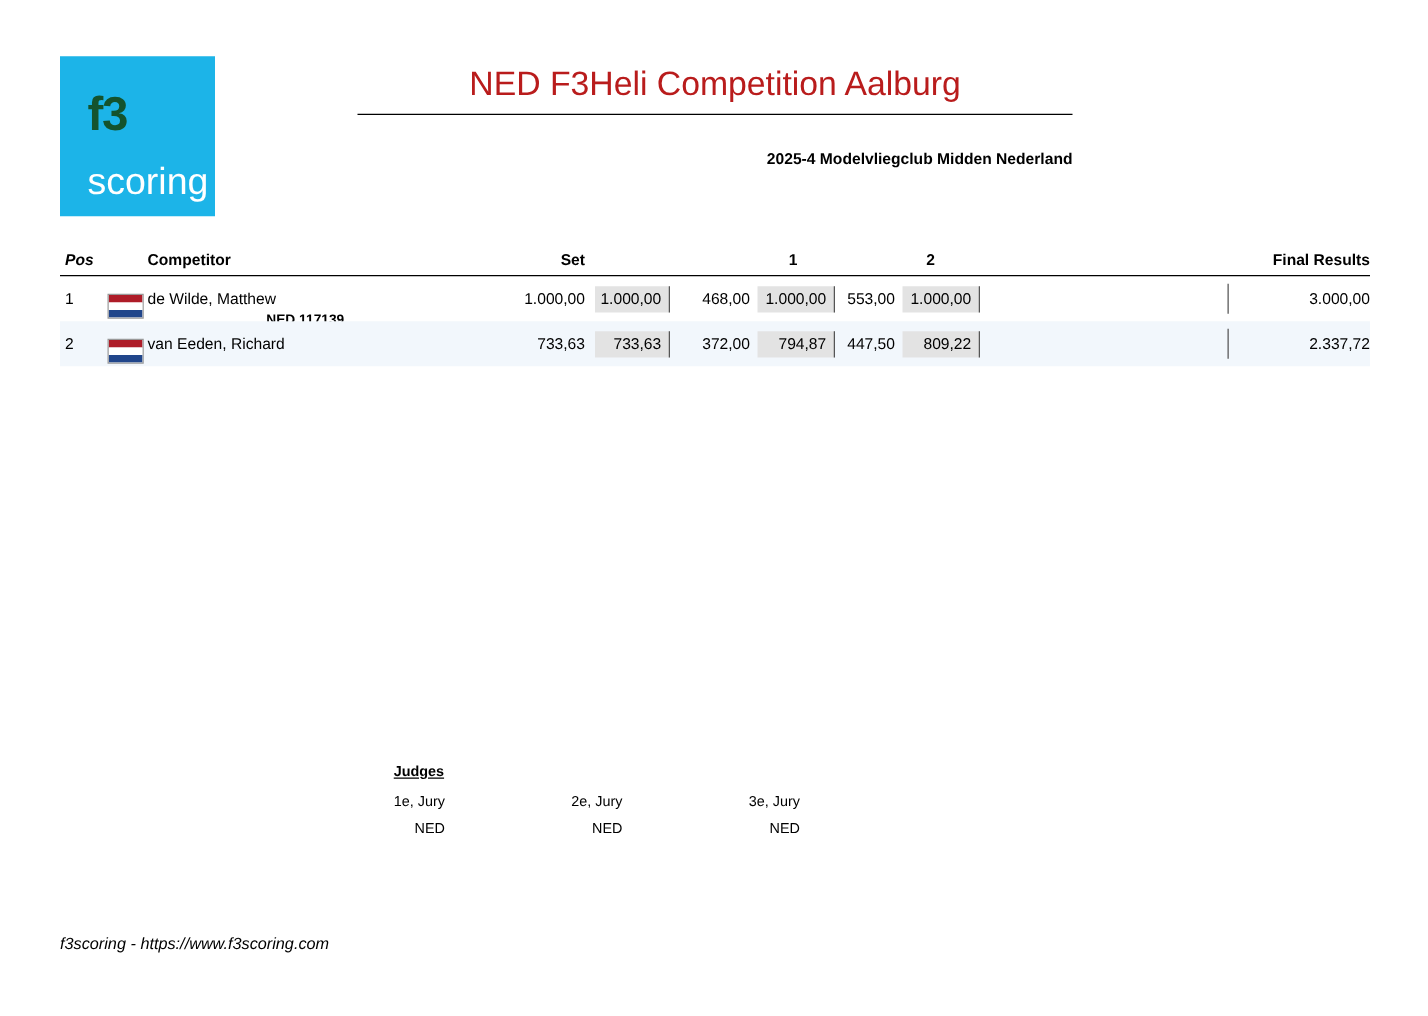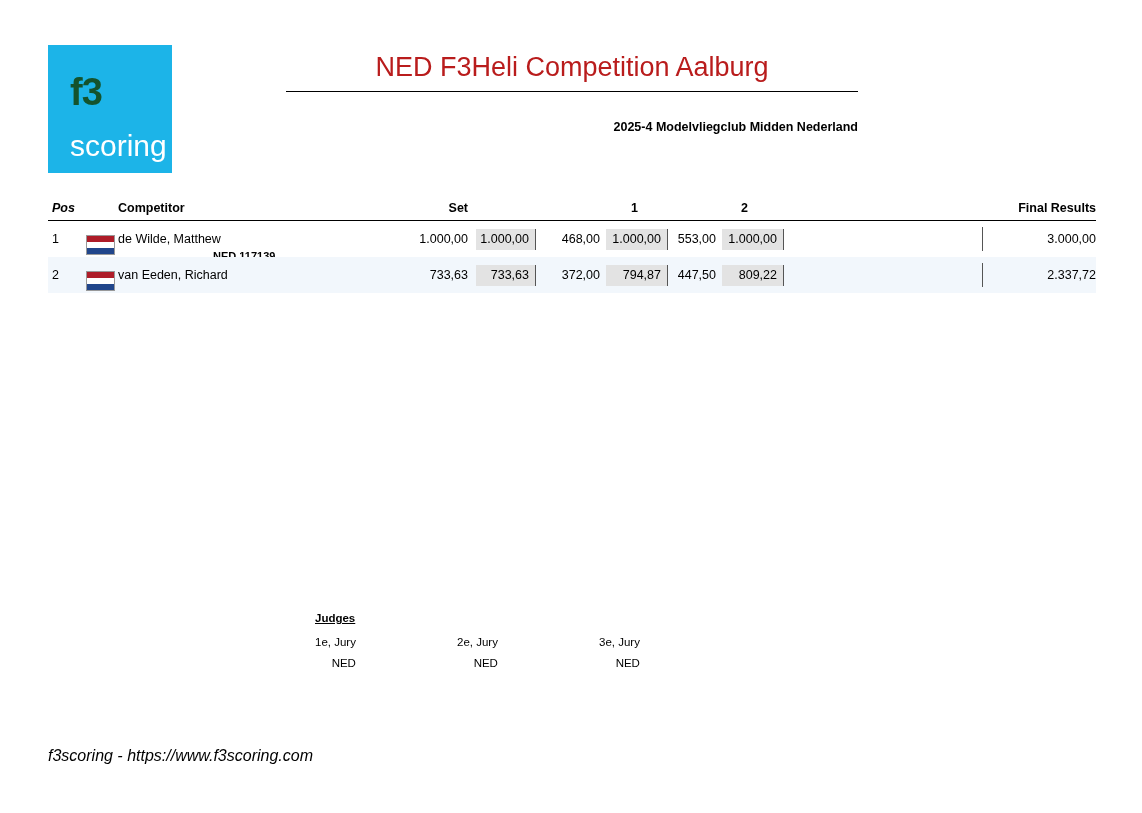--- a/index.html
+++ b/index.html
@@ -195,21 +195,21 @@
   .judge-col.j2 { left: 142px; }
   .judge-col.j3 { left: 284px; }
   .judge-role { font-size: 11.5px; }
   .judge-country { font-size: 11.5px; margin-top: 9px; }
 
   
   .footer {
     position: absolute;
     left: 48px;
     top: 747px;
-    font-size: 16px;
+    font-size: 13px;
     font-style: italic;
     text-align: center;
   }
 </style>
 </head>
 <body>
 
 <div class="logo">
   <div class="logo-f3">f3</div>
   <div class="logo-scoring">scoring</div>

